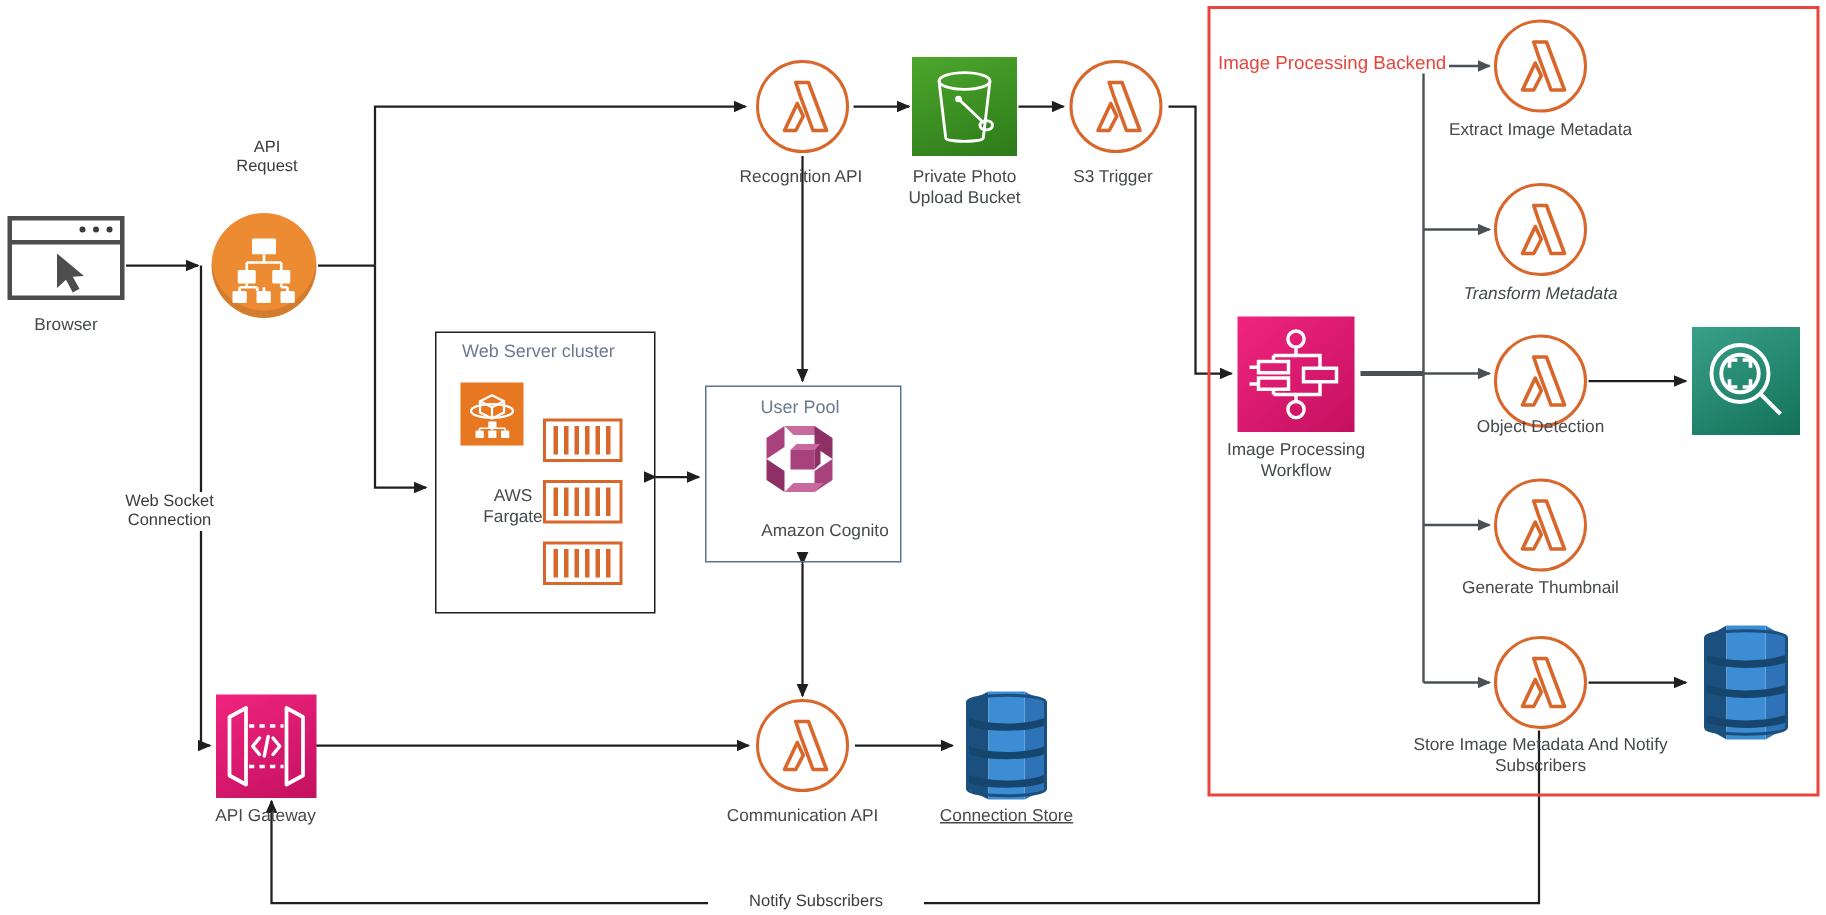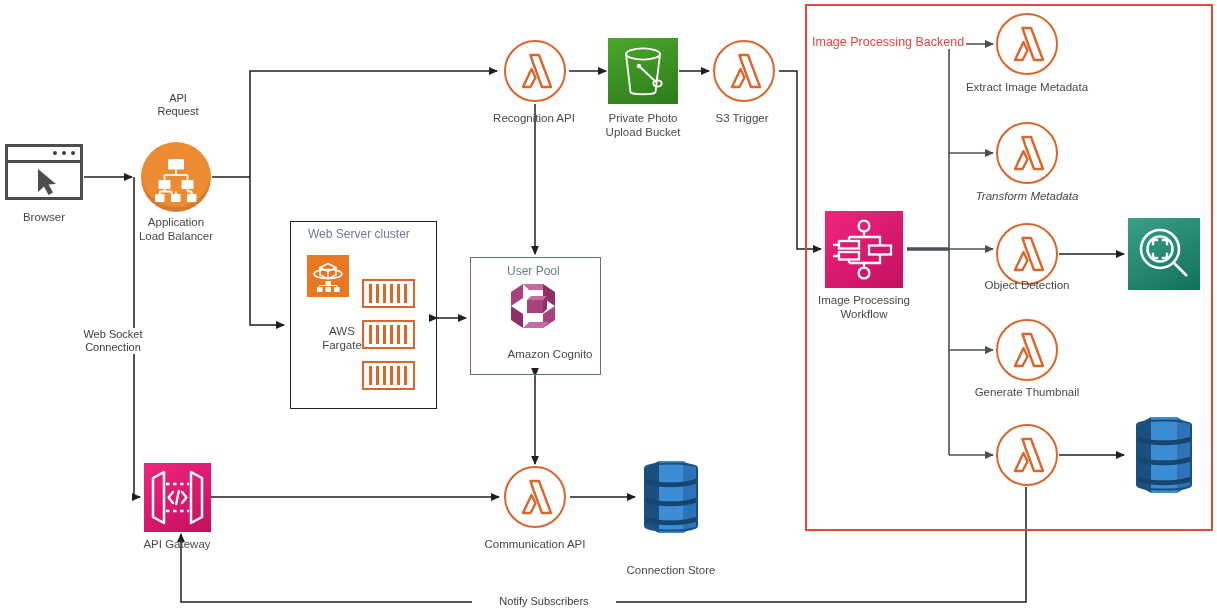--- a/index.html
+++ b/index.html
@@ -139,22 +139,20 @@
         <path d="M35,27.5 L35,33"></path>
         <path d="M23.5,33 L46.5,33"></path>
         <path d="M23.5,33 L23.5,38"></path>
         <path d="M46.5,33 L46.5,38"></path>
         <path d="M23.5,47 L23.5,49.5 M18.7,49.5 L30.5,49.5 M18.7,49.5 L18.7,52 M30.5,49.5 L30.5,52"></path>
         <path d="M46.5,47 L46.5,49.5 M50.7,49.5 L46.5,49.5 M50.7,49.5 L50.7,52"></path>
         <path d="M35,49.5 L35,52"></path>
       </g>
     </svg>
   </div>
-  <div class="lbl" style="left:116px;top:216px;width:120px;">Application
-Load Balancer</div>
   <div class="edgelbl" style="left:126px;top:92px;width:100px;">API
 Request</div>
   <div class="edgelbl" style="left:61px;top:328px;width:100px;">Web Socket
 Connection</div>
 
   <div class="tile" style="left:307px;top:255px;width:42px;height:42px;background:#e87722;">
     <svg width="42" height="42">
       <g stroke="#ffffff" stroke-width="1.5" fill="none">
         <path d="M13,12.5 L21,8.5 L29,12.5 L29,20 L21,24 L13,20 Z"></path>
         <path d="M13,12.5 L21,16.5 L29,12.5 M21,16.5 L21,24"></path>
@@ -329,20 +327,22 @@
   <div class="lbl" style="left:946px;top:386px;width:162px;text-align:center;">Generate Thumbnail</div>
 
   <div class="lam" style="left:996px;top:424px;">
     <svg width="58" height="58">
       <g fill="none" stroke="#d9662a" stroke-width="2.4" stroke-linejoin="round">
         <path d="M17,45 L25.5,27 L29.5,35.5 L24.5,45 Z"></path>
         <path d="M24.5,13 L33,13 L45,45 L36,45 L27.5,22 Z"></path>
       </g>
     </svg>
   </div>
+  <div class="lbl wide" style="left:938px;top:491px;width:178px;">Store Image Metadata
+And Notify Subscribers</div>
 
   <div class="node" style="left:1127px;top:411px;">
     <svg width="74" height="88">
       <g>
         <path d="M10,14 L24,6 L24,82 L10,74 Z" fill="#1b4f7d"></path>
         <path d="M64,14 L50,6 L50,82 L64,74 Z" fill="#2e73b8"></path>
         <rect x="24" y="6" width="26" height="76" fill="#3c8dd4"></rect>
         <path d="M10,14 C10,8 64,8 64,14 L64,74 C64,80 10,80 10,74 Z" fill="none"></path>
       </g>
       <g fill="#16456e">
@@ -395,18 +395,18 @@
         <rect x="23" y="6" width="24" height="72" fill="#3c8dd4"></rect>
       </g>
       <g fill="none" stroke="#16456e" stroke-width="4.8">
         <path d="M9,26 C23,31 47,31 61,26"></path>
         <path d="M9,45 C23,50 47,50 61,45"></path>
         <path d="M9,64 C23,69 47,69 61,64"></path>
       </g>
       <path d="M9,13 C9,7 61,7 61,13 L61,71 C61,77 9,77 9,71 Z" fill="none" stroke="#1b4f7d" stroke-width="2"></path>
     </svg>
   </div>
-  <div class="lbl wide" style="left:621px;top:564px;width:100px;">Connection
+  <div class="lbl wide" style="left:621px;top:538px;width:100px;text-decoration:underline;">Connection
 Store</div>
 
   <div class="edgelbl" style="left:472px;top:595px;width:140px;">Notify Subscribers</div>
 
 </div>
 
 </body></html>

